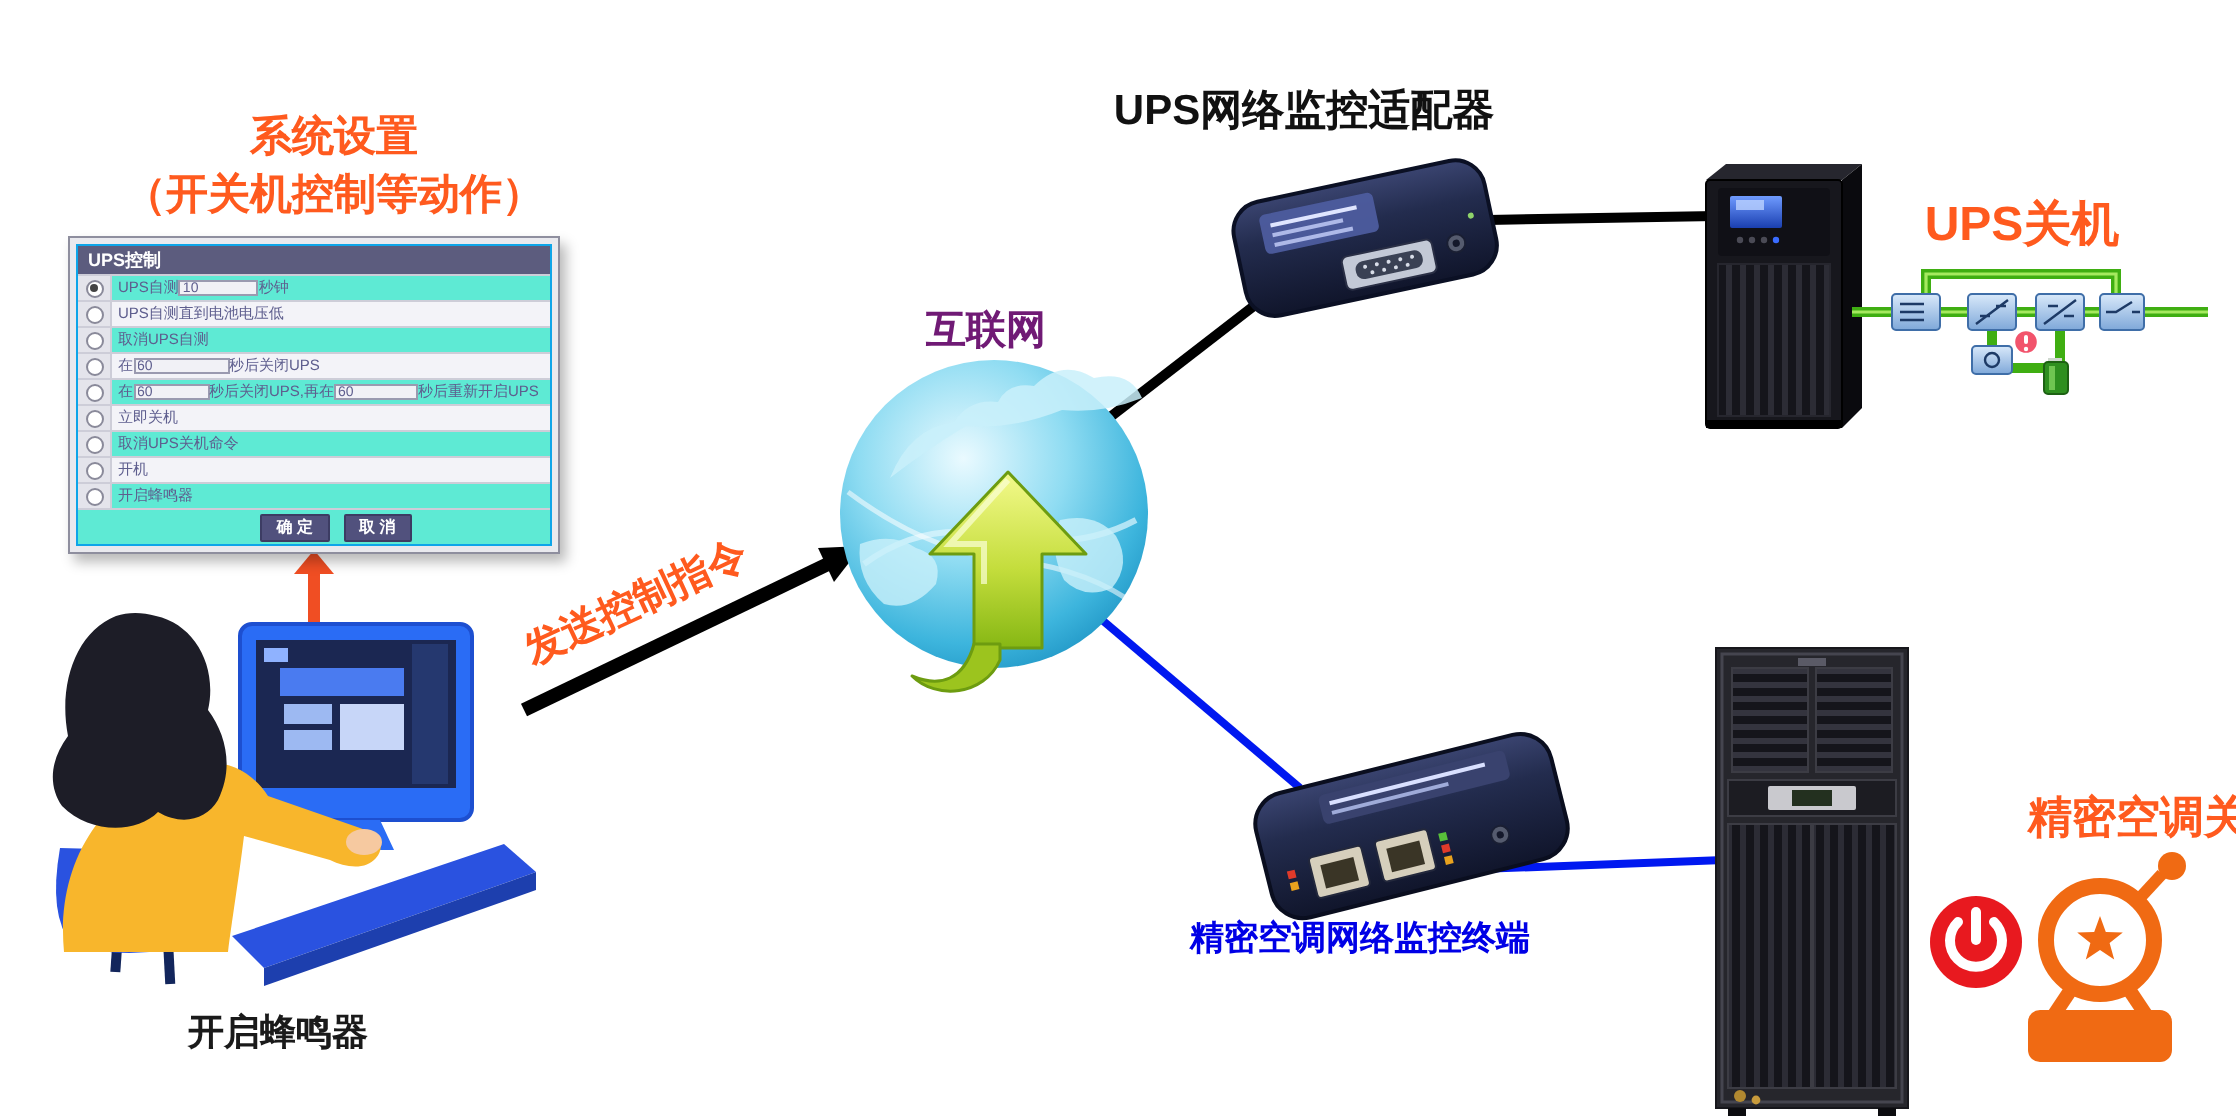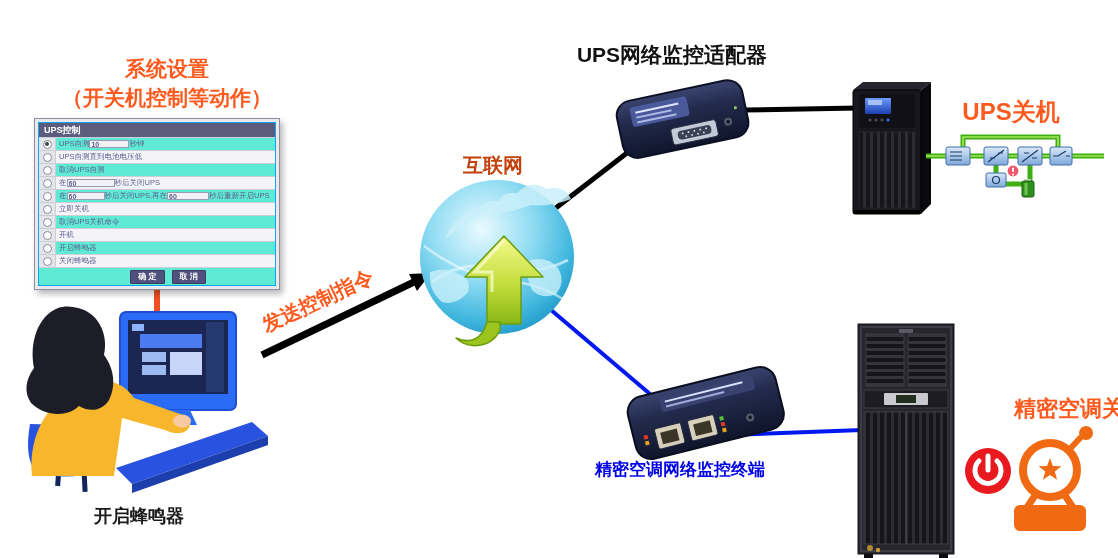--- a/index.html
+++ b/index.html
@@ -1,22 +1,22 @@
 <!DOCTYPE html>
 <html><head>
 <meta charset="utf-8">
 <style>
   html,body{margin:0;padding:0;background:#fff;}
   .stage{position:relative;width:1118px;height:558px;background:#fff;overflow:hidden;
          font-family:"Liberation Sans",sans-serif;margin-top:24px;}
   .art{position:absolute;left:0;top:0;}
   .lbl{position:absolute;transform:translate(-50%,-50%);font-weight:bold;white-space:nowrap;}
   .lbl-title{left:167px;top:59px;text-align:center;font-size:21px;line-height:29px;color:#ff5a1e;}
-  .lbl-adapter{left:672px;top:31px;font-size:21px;color:#111;}
-  .lbl-internet{left:493px;top:141px;font-size:20px;color:#c2410c;}
+  .lbl-adapter{left:652px;top:31px;font-size:21px;color:#111;}
+  .lbl-internet{left:493px;top:141px;font-size:20px;color:#701a75;}
   .lbl-ups-shutdown{left:1011px;top:88px;font-size:24px;color:#ff5a1e;}
   .lbl-send{left:318px;top:277px;font-size:20px;color:#ff5a1e;transform:translate(-50%,-50%) rotate(-25deg);}
   .lbl-center{left:139px;top:492px;font-size:18px;color:#1a1a1a;}
   .lbl-ac-terminal{left:680px;top:445px;font-size:17px;color:#0000e6;}
   .lbl-ac-shutdown{left:1080px;top:385px;font-size:22px;color:#ff5a1e;}
 
   
   .panel{position:absolute;left:34px;top:94px;width:238px;background:#e9e9ee;
          border:1px solid #8e8e9e;padding:3px;box-shadow:3px 4px 6px rgba(0,0,0,.28);}
   .panel-inner{background:#5eead4;border:1px solid #0ea5e9;}
@@ -26,21 +26,21 @@
   .prow:nth-child(odd){background:#f3f3f8;}
   .rcell{width:16px;align-self:stretch;background:#e4e4eb;border-right:1px solid #cdcdd8;
          display:flex;align-items:center;justify-content:center;flex:none;}
   .radio{width:7px;height:7px;border-radius:50%;background:#fff;border:1px solid #8a8a9a;
          display:inline-block;position:relative;}
   .radio.checked::after{content:"";position:absolute;left:1.5px;top:1.5px;width:4px;height:4px;
          border-radius:50%;background:#444;}
   .ccell{flex:1;display:flex;align-items:center;gap:0;padding-left:3px;font-size:7.5px;
          color:#5e5e8e;white-space:nowrap;overflow:hidden;}
   .mini{height:8px;font-size:7px;border:1px solid #9a9ab0;background:#f1f1f6;color:#5e5e8e;
-        padding:0 1px;box-sizing:border-box;font-weight:bold;}
+        padding:0 1px;box-sizing:border-box;}
   .w40{width:40px;} .w48{width:48px;} .w38{width:38px;} .w42{width:42px;}
   .pfoot{height:17px;display:flex;align-items:center;justify-content:center;gap:7px;
          border-top:1px solid #cdcdd8;padding-left:22px;}
   .pbtn{background:#51517d;color:#fff;border:1px solid #3c3c63;font-size:8px;font-weight:bold;
         padding:1px 7px;line-height:10px;border-radius:1px;font-family:inherit;}
 </style>
 </head>
 <body>
 
 <div class="stage">
@@ -360,28 +360,20 @@
 
       <div class="prow">
         <div class="rcell">
             <span class="radio"></span>
           </div>
         <div class="ccell">
             <span>开启蜂鸣器</span>
           </div>
       </div>
 
-      <div class="prow">
-        <div class="rcell">
-            <span class="radio"></span>
-          </div>
-        <div class="ccell">
-            <span>关闭蜂鸣器</span>
-          </div>
-      </div>
 
       <div class="pfoot">
         <button class="pbtn">确 定</button>
         <button class="pbtn">取 消</button>
       </div>
     </div>
   </div>
 
 </div>
 

